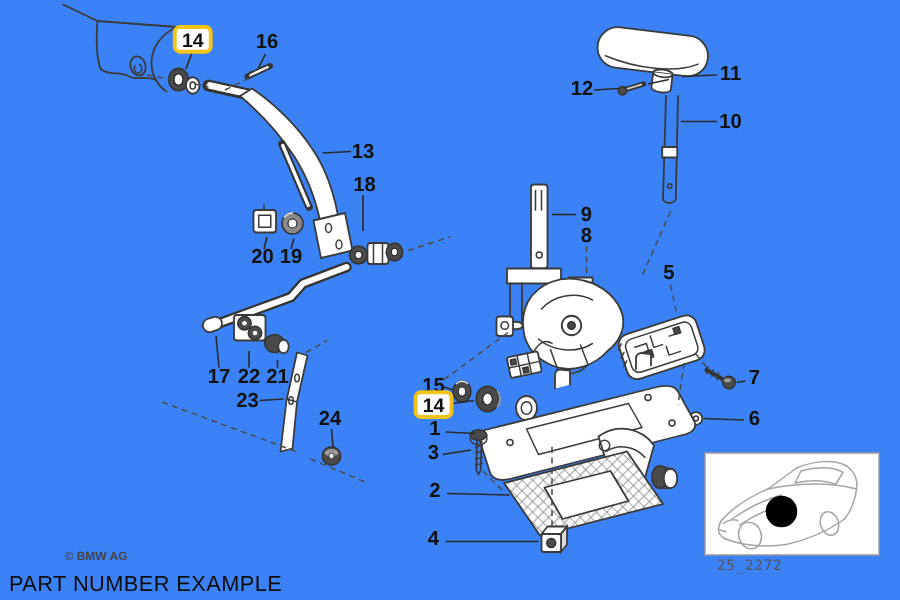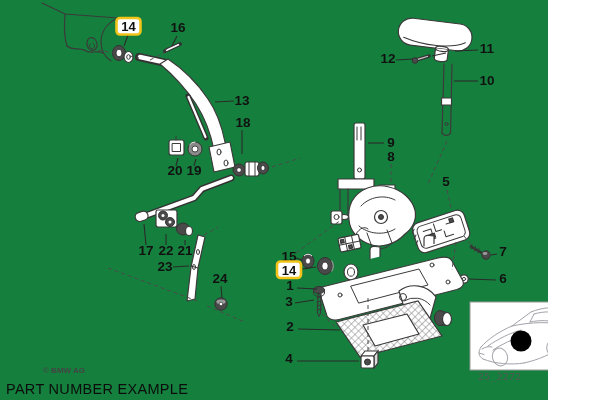--- a/index.html
+++ b/index.html
@@ -1,16 +1,16 @@
 <!DOCTYPE html>
 <html><head>
 <meta charset="utf-8">
 <style>
   html,body{margin:0;padding:0;background:#fff;}
-  .stage{position:relative;width:548px;height:400px;background:#15803d;overflow:hidden;
+  .stage{position:relative;width:600px;height:400px;background:#3b82f6;overflow:hidden;
          font-family:"Liberation Sans",sans-serif;}
   svg{position:absolute;left:0;top:0;}
   .ink{stroke:#3a3a3a;fill:none;stroke-width:1.2;stroke-linecap:round;stroke-linejoin:round;}
   .thin{stroke-width:1;}
   .wfill{fill:#ffffff;}
   .dk{fill:#4a4a4a;stroke:#333;stroke-width:1;}
   .md{fill:#8a8a8a;stroke:#333;stroke-width:1;}
   .dash{stroke:#4a4a4a;stroke-width:1;stroke-dasharray:4 3;fill:none;}
   .lead{stroke:#2a2a2a;stroke-width:1.1;fill:none;}
   .callout{font:bold 13.5px "Liberation Sans",sans-serif;fill:#111;}

